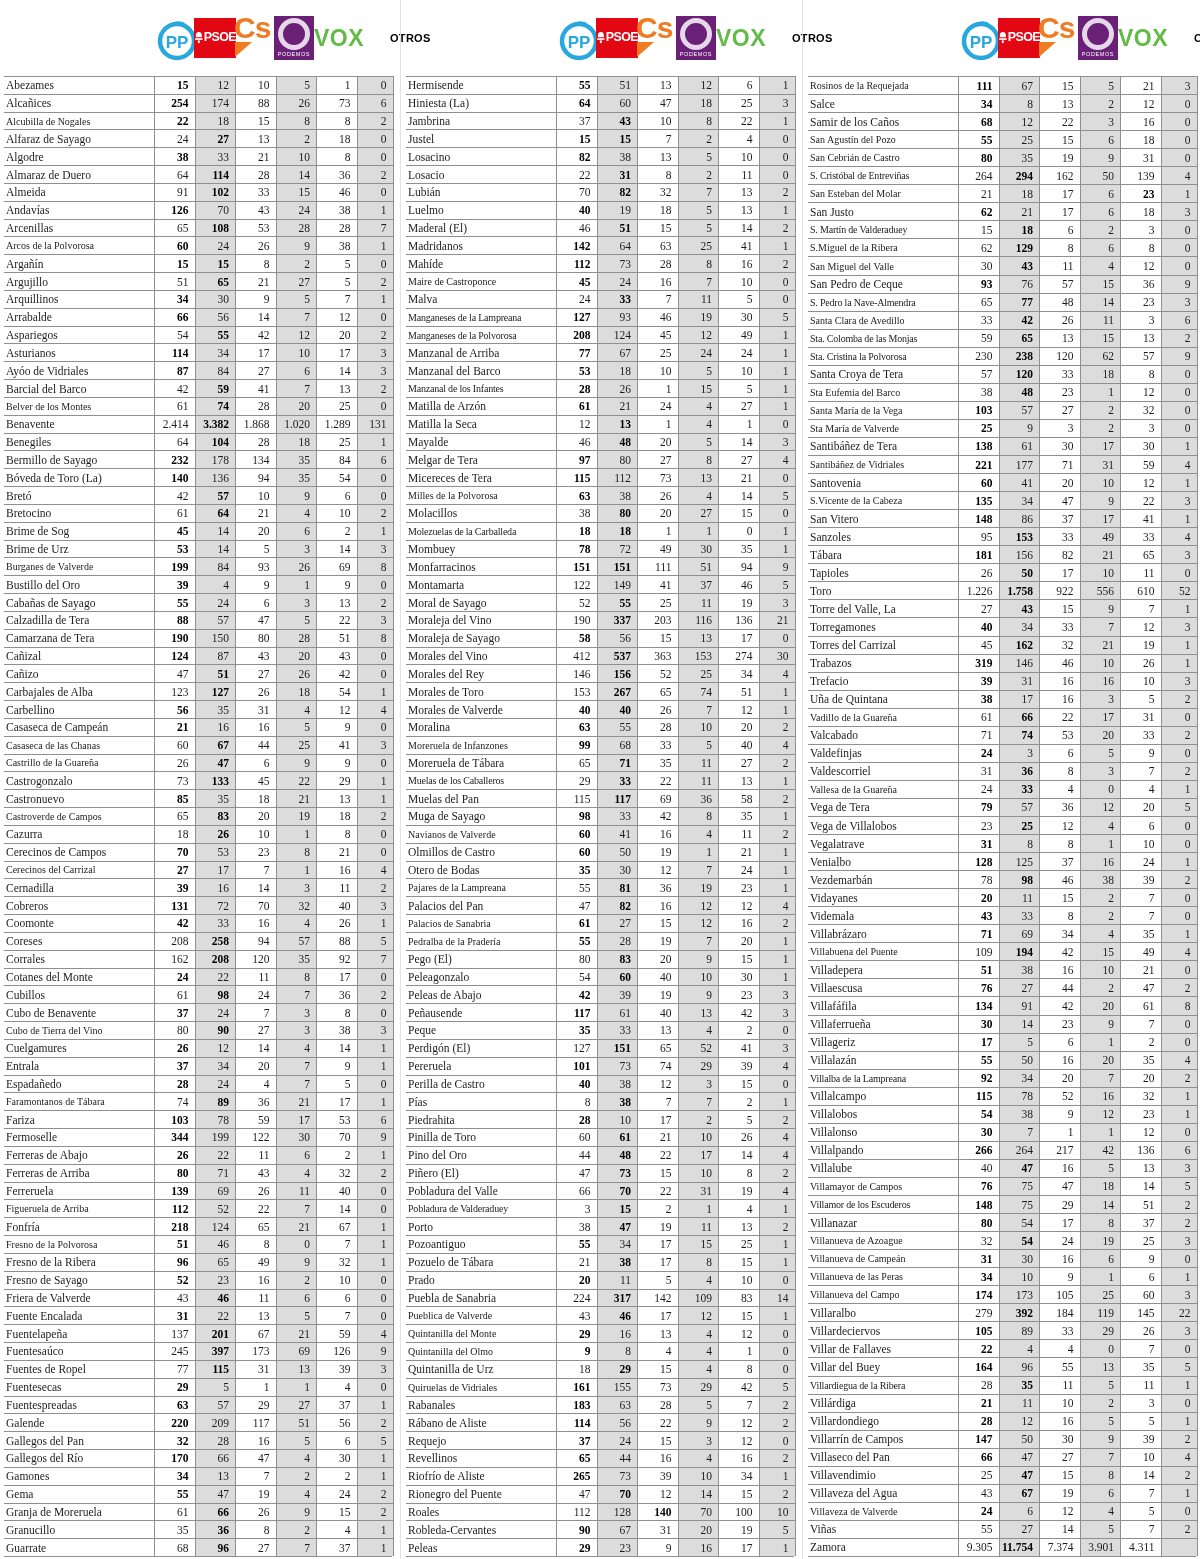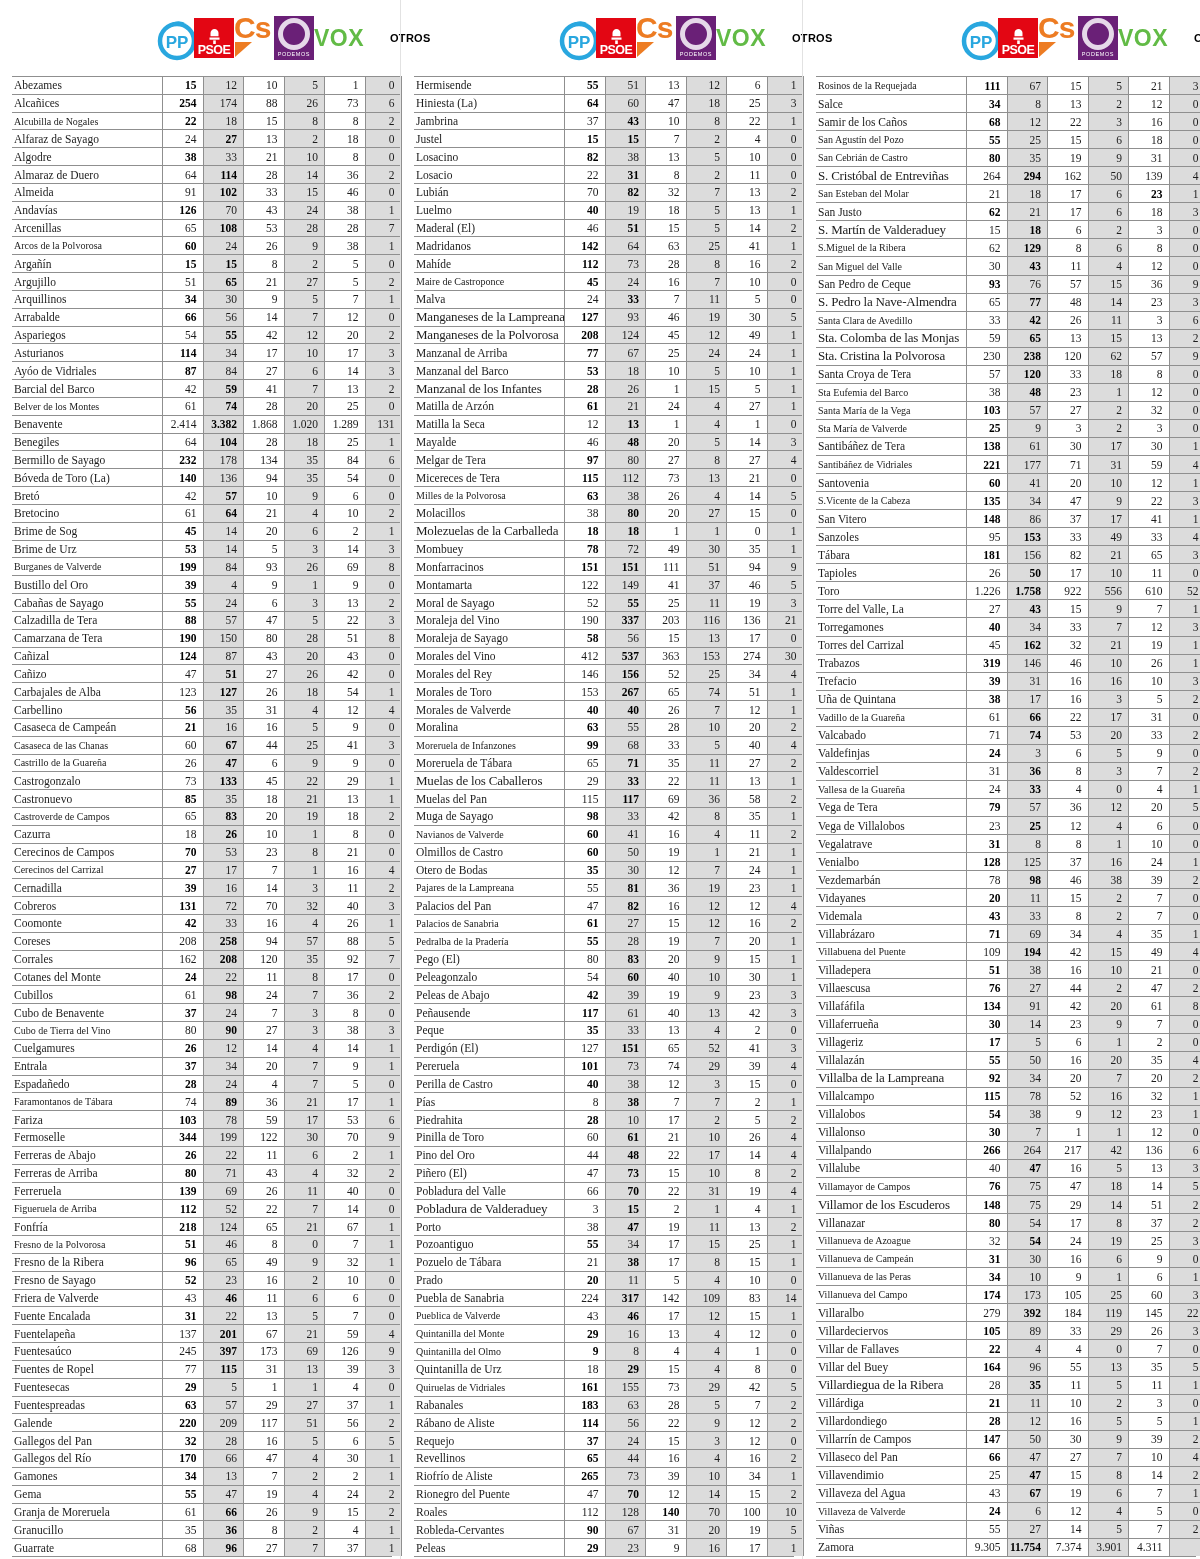--- a/index.html
+++ b/index.html
@@ -4,45 +4,45 @@
 <style>
   html,body{margin:0;padding:0;background:#fff;}
   .page{width:1200px;height:1559px;background:#fff;box-sizing:border-box;
         display:flex;gap:8px;padding:0 4px;font-family:"Liberation Serif",serif;}
   .tcol{flex:1;min-width:0;}
   .tcol + .tcol{border-left:1px solid #e2e2e2;padding-left:5px;}
   
   .logos{display:flex;margin-left:150px;height:76px;align-items:center;}
   .slot{width:40px;display:flex;align-items:center;flex:0 0 40px;}
   .pp-svg{overflow:visible;}
-  .psoe-box{width:42px;height:40px;background:#E30613;display:flex;flex-direction:column;
+  .psoe-box{width:42px;height:40px;background:#E30613;display:flex;flex-direction:row;
             align-items:center;justify-content:flex-end;padding-bottom:2px;box-sizing:border-box;}
   .psoe-txt{color:#fff;font-weight:bold;font-size:12.5px;font-family:"Liberation Sans",sans-serif;
             letter-spacing:-0.6px;line-height:1;}
   .cs-box{display:flex;flex-direction:column;align-items:flex-start;margin-top:-4px;}
   .cs-txt{font-size:30px;font-weight:800;color:#ED7C23;font-family:"Liberation Sans",sans-serif;
           line-height:0.85;letter-spacing:-1px;}
   .cs-tri{width:0;height:0;border-left:17px solid #ED7C23;border-bottom:15px solid transparent;
           display:block;margin-top:1px;margin-left:1px;}
   .pod-box{width:44px;height:44px;background:#6A2077;display:flex;flex-direction:column;
            align-items:center;justify-content:center;}
   .pod-ring{width:22px;height:22px;border:5px solid #E6D8E9;border-radius:50%;margin-bottom:2px;}
   .pod-txt{color:#fff;font-size:5.5px;letter-spacing:0.6px;font-family:"Liberation Sans",sans-serif;line-height:1;}
   .vox-txt{color:#62BB46;font-size:23px;font-weight:800;font-family:"Liberation Sans",sans-serif;
            letter-spacing:0.5px;}
   .otros-txt{color:#000;font-size:11px;font-weight:bold;font-family:"Liberation Sans",sans-serif;
              letter-spacing:0.3px;margin-left:36px;}
   
   .tbl{display:grid;grid-template-columns:150px repeat(5,40.5px) 37px;grid-auto-rows:1fr;
-       height:1480px;border-bottom:1px solid #8f8f8f;margin-left:8px;}
+       height:1480px;border-bottom:1px solid #8f8f8f;}
   .tbl > div{border-top:1px solid #8f8f8f;display:flex;align-items:center;
              font-size:11.5px;color:#1c1c1c;min-width:0;overflow:hidden;}
   .nm{padding-left:2px;white-space:nowrap;}
   .nm.sm{font-size:10px;}
-  .nm.xs{font-size:13px;letter-spacing:-0.2px;}
+  .nm.xs{font-size:10px;letter-spacing:-0.2px;}
   .v{justify-content:flex-end;padding-right:6px;border-left:1px solid #8f8f8f;
      font-variant-numeric:tabular-nums;}
   .v.shade{background:#DCDCDC;}
   .v.c5{border-right:1px solid #8f8f8f;}
   .v.win{font-weight:bold;color:#000;}
 </style>
 </head>
 <body>
 
 <div class="page">

